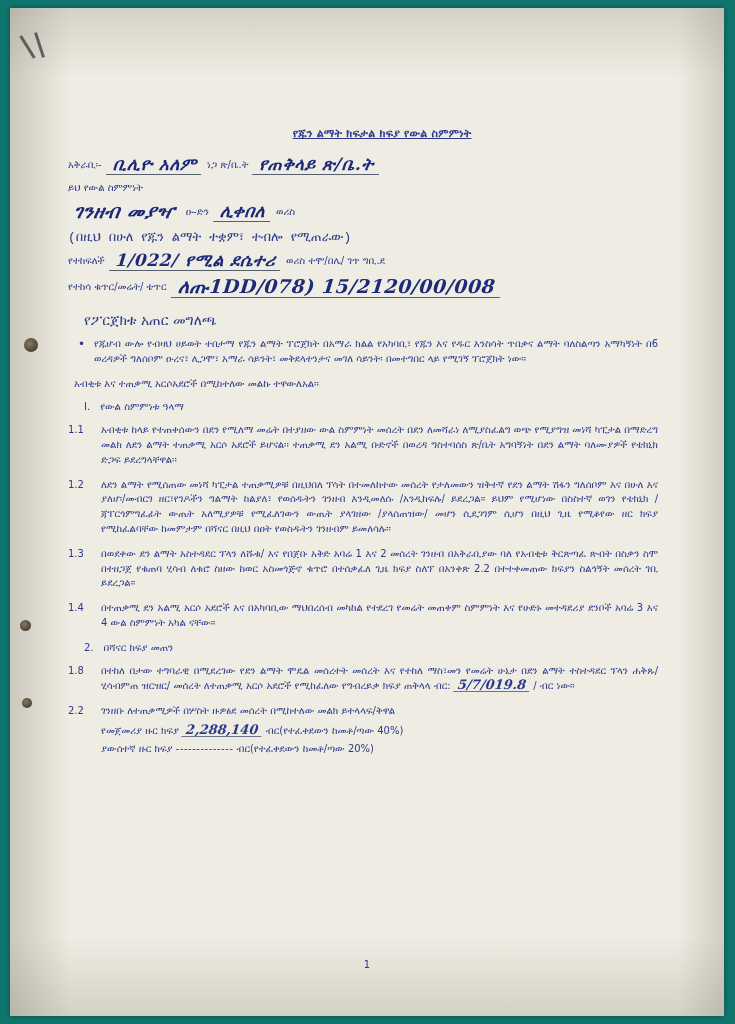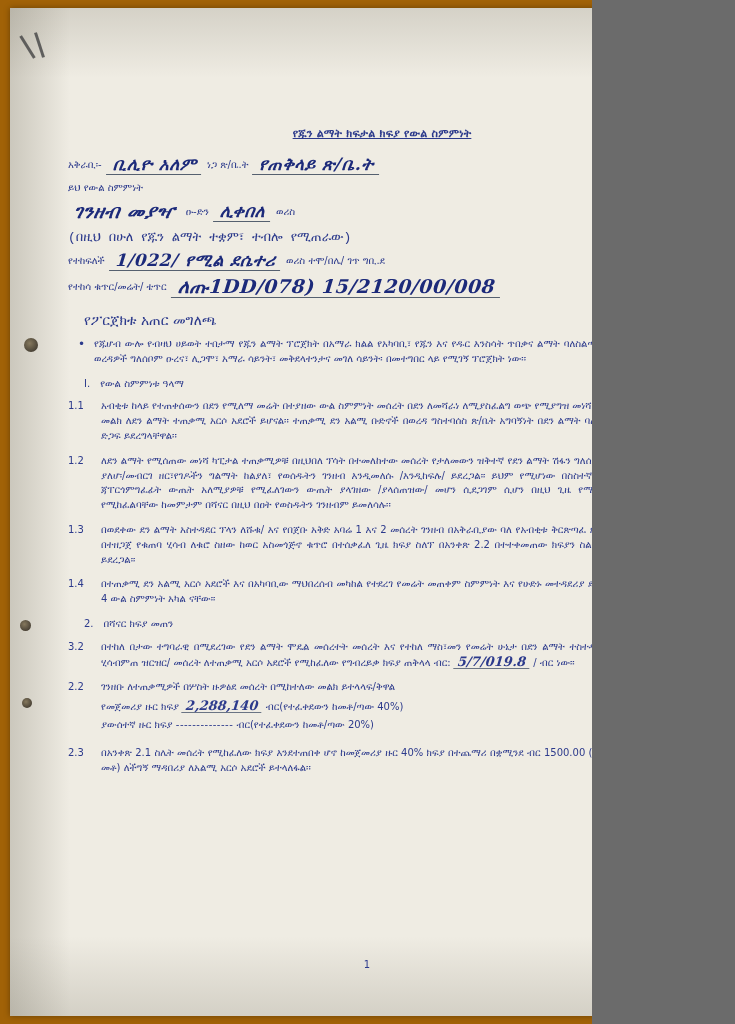--- a/index.html
+++ b/index.html
@@ -2,24 +2,24 @@
 <html><head>
 <meta charset="utf-8">
 <style>
   html, body {
     margin: 0;
     padding: 0;
     background: #6b6b6b;
   }
   .page {
     position: relative;
-    width: 592px;
+    width: 735px;
     height: 1024px;
     overflow: hidden;
-    background: #a16207;
+    background: #0f766e;
     font-family: "DejaVu Sans", sans-serif;
   }
   
   .sheet {
     position: absolute;
     left: 10px;
     top: 8px;
     width: 714px;
     height: 1008px;
     background: #efece3;
@@ -238,20 +238,21 @@
         <span class="field-label">የተከሳ ቁጥር/መሬት/ ቴጥር</span>
         <span class="hand xl">ለጡ1DD/078) 15/2120/00/008</span>
       </div>
 
       <div class="section-head" style="margin-top:12px;">የፖርጀክቱ አጠር መግለጫ</div>
 
       <ul class="bullets">
         <li>የጁሆብ ውሎ የብዛህ ሀይወት ተበታማ የጁን ልማት ፕሮጀክት በአማራ ክልል የአካባቢ፣ የጁን እና የዱር እንስሳት ጥበቃና ልማት ባለስልጣን አማካኝነት በ6 ወረዳዎች ግለሰቦም ዑረና፣ ሊጋሞ፣ አማራ ሳይንት፣ መቅደላተንታና መገለ ሳይንት፡ በመተግበር ላይ የሚገኝ ፕሮጀክት ነው፡፡</li>
       </ul>
 
+      <div class="para" style="margin-left:6px;">አብቂቱ እና ተጠቃሚ አርሶአደሮች በሚከተለው መልኩ ተዋውለአል፡፡</div>
 
       <div class="roman-head">
         <span>I.</span>
         <span>የውል ስምምነቱ ዓላማ</span>
       </div>
 
       <div class="numlist">
         <div class="numitem">
           <span class="num">1.1</span>
           <span class="body">አብቂቱ ከላይ የተጠቀሰውን በደን የሚለማ መሬት በተያዘው ውል ስምምነት መሰረት በደን ለመሻራነ ለሚያስፈልግ ወጭ የሚያግዝ መነሻ ካፒታል በማድረግ መልክ ለደን ልማት ተጠቃሚ አርሶ አደሮች ይሆናል፡፡ ተጠቃሚ ደን አልሚ ቡድኖች በወረዳ ግስተባሰስ ጽ/ቤት አግባኝነት በደን ልማት ባለሙያዎች የቴክኒክ ድጋፍ ይደረግላቸዋል፡፡</span>
@@ -270,21 +271,21 @@
         </div>
       </div>
 
       <div class="roman-head">
         <span>2.</span>
         <span>በሻናር ክፍያ መጠን</span>
       </div>
 
       <div class="numlist">
         <div class="numitem">
-          <span class="num">3.2</span>
+          <span class="num">1.8</span>
           <span class="body">
             <span>በተከለ በታው ተግባራዊ በሚደረገው የደን ልማት ሞዴል መሰረተት መሰረት እና የተከለ ማስ፣መን የመሬት ሁኔታ በደን ልማት ተስተዳደር ፕላን ሐቅጹ/ሂሳብምጠ ዝርዝር/ መሰረት ለተጠቃሚ አርሶ አደሮች የሚከፈለው የግብረይቃ ክፍያ ጠቅላላ ብር:</span>
             <span class="inline-hand">5/7/019.8</span>
             <span>/ ብር ነው፡፡</span>
           </span>
         </div>
 
         <div class="numitem">
           <span class="num">2.2</span>
           <span class="body">
@@ -295,23 +296,19 @@
               <span>ብር(የተፈቀደውን ከመቶ/ጣው 40%)</span>
             </div>
             <div class="sub-line">
               <span>ያውሰተኛ ዙር ክፍያ</span>
               <span class="dotline">--------------</span>
               <span>ብር(የተፈቀደውን ከመቶ/ጣው 20%)</span>
             </div>
           </span>
         </div>
 
-        <div class="numitem">
-          <span class="num">2.3</span>
-          <span class="body">በአንቀጽ 2.1 ስሌት መሰረት የሚከፈለው ክፍያ እንደተጠበቀ ሆኖ ከመጀመሪያ ዙር 40% ክፍያ በተጨማሪ በቋሚንደ ብር 1500.00 (አንድ ሽህ አምስት መቶ) ለችግኝ ማዳበሪያ ለአልሚ አርሶ አደሮች ይተላለፋል፡፡</span>
-        </div>
       </div>
 
     </div>
 
     <div class="page-number">1</div>
   </div>
 </div>
 
 </body></html>

